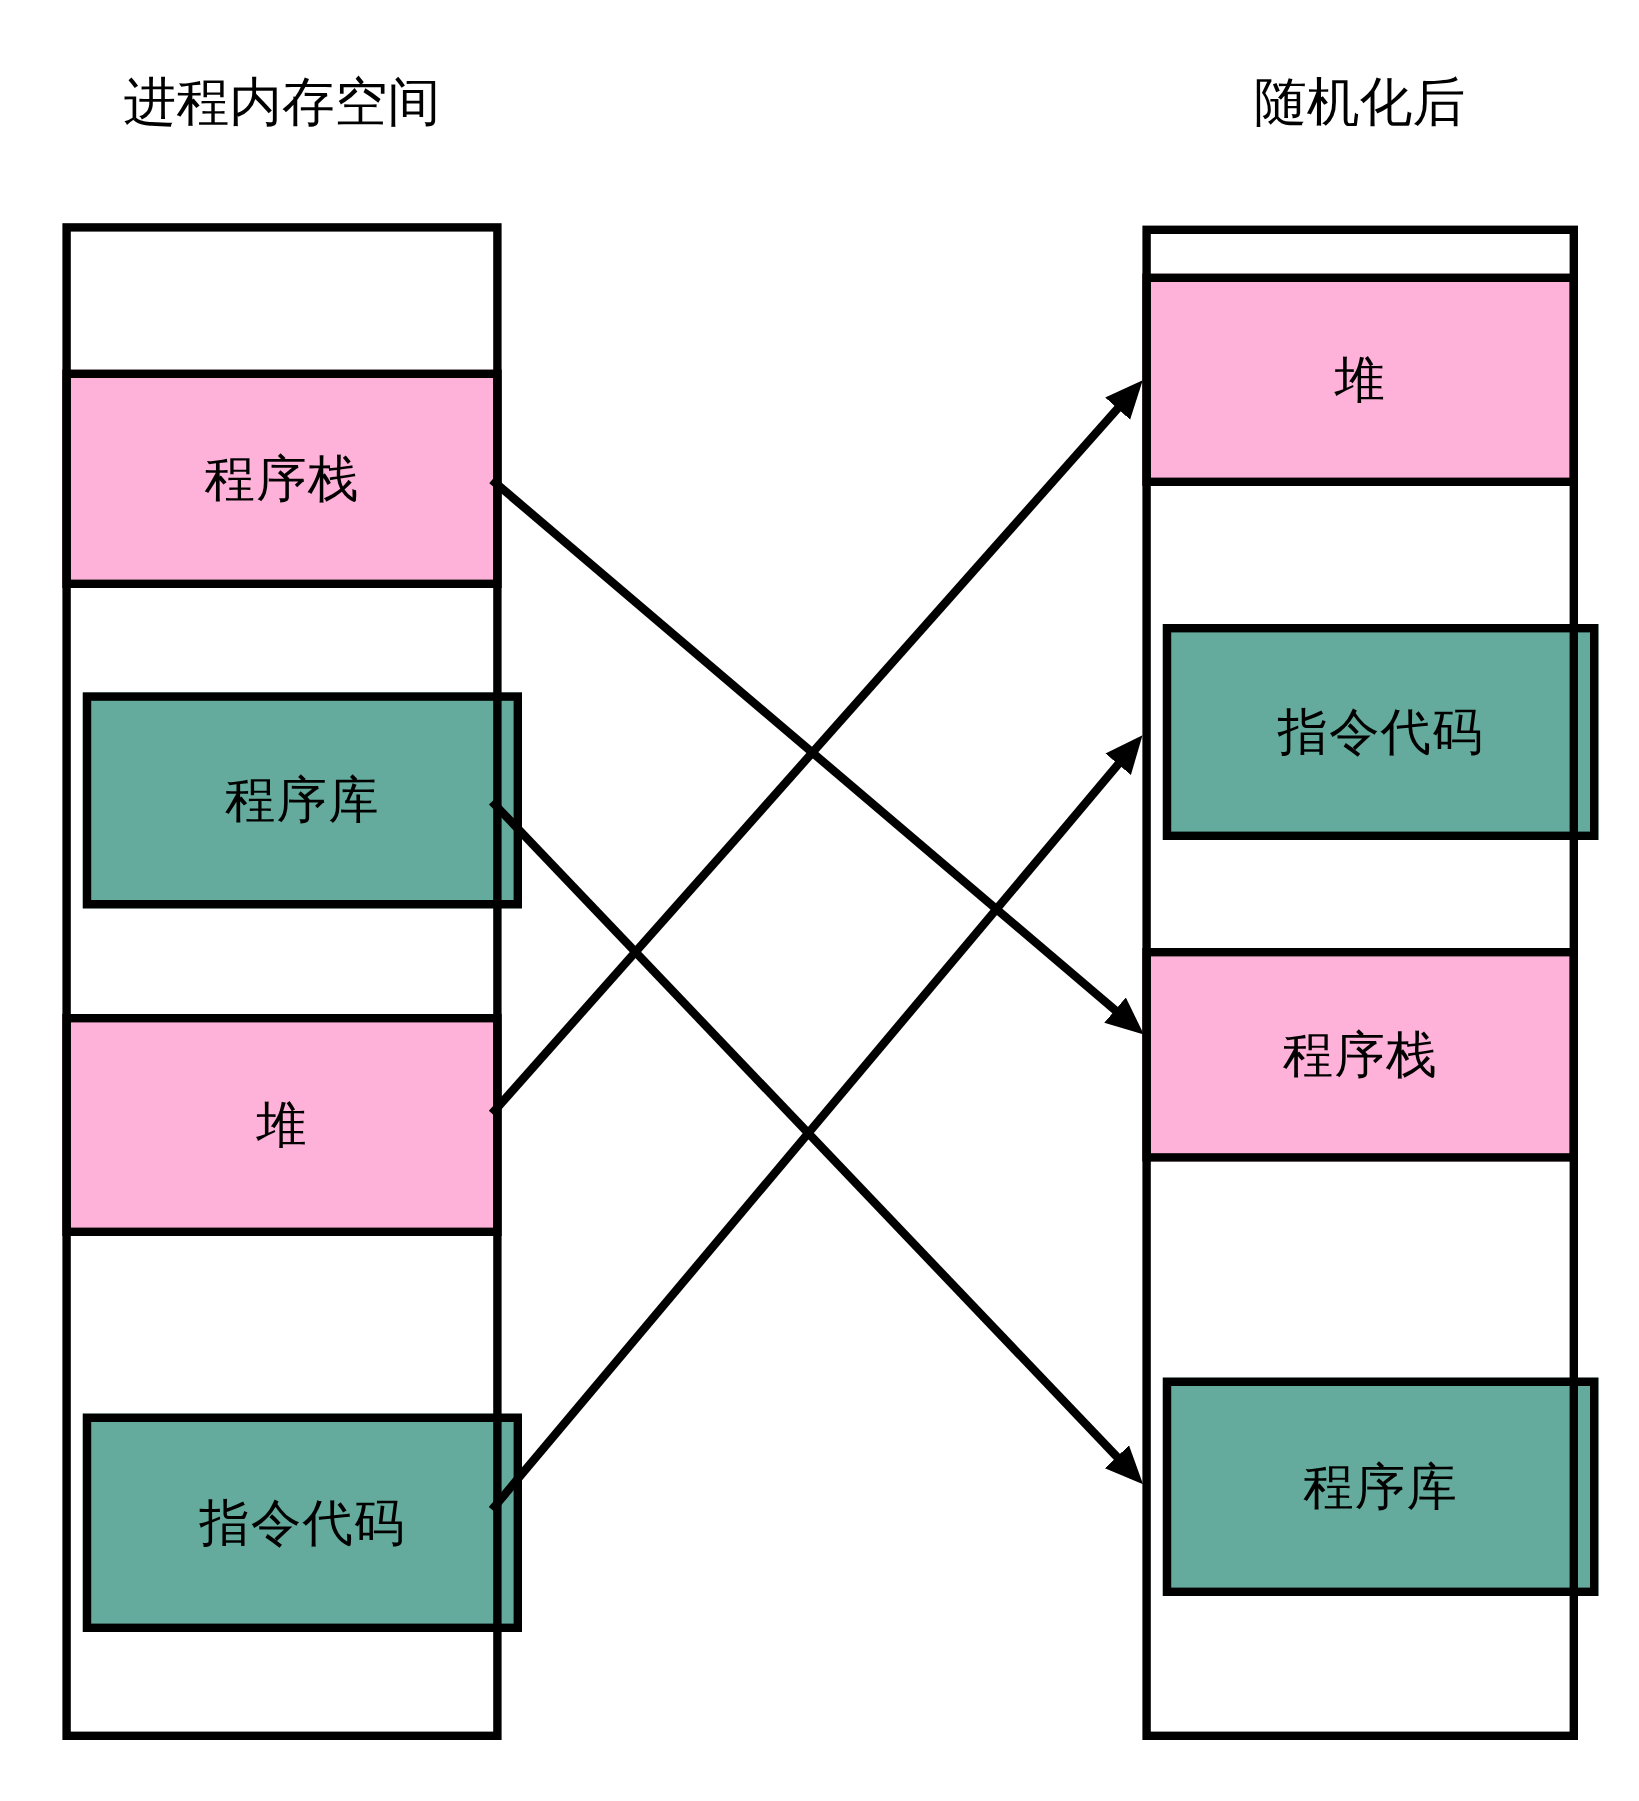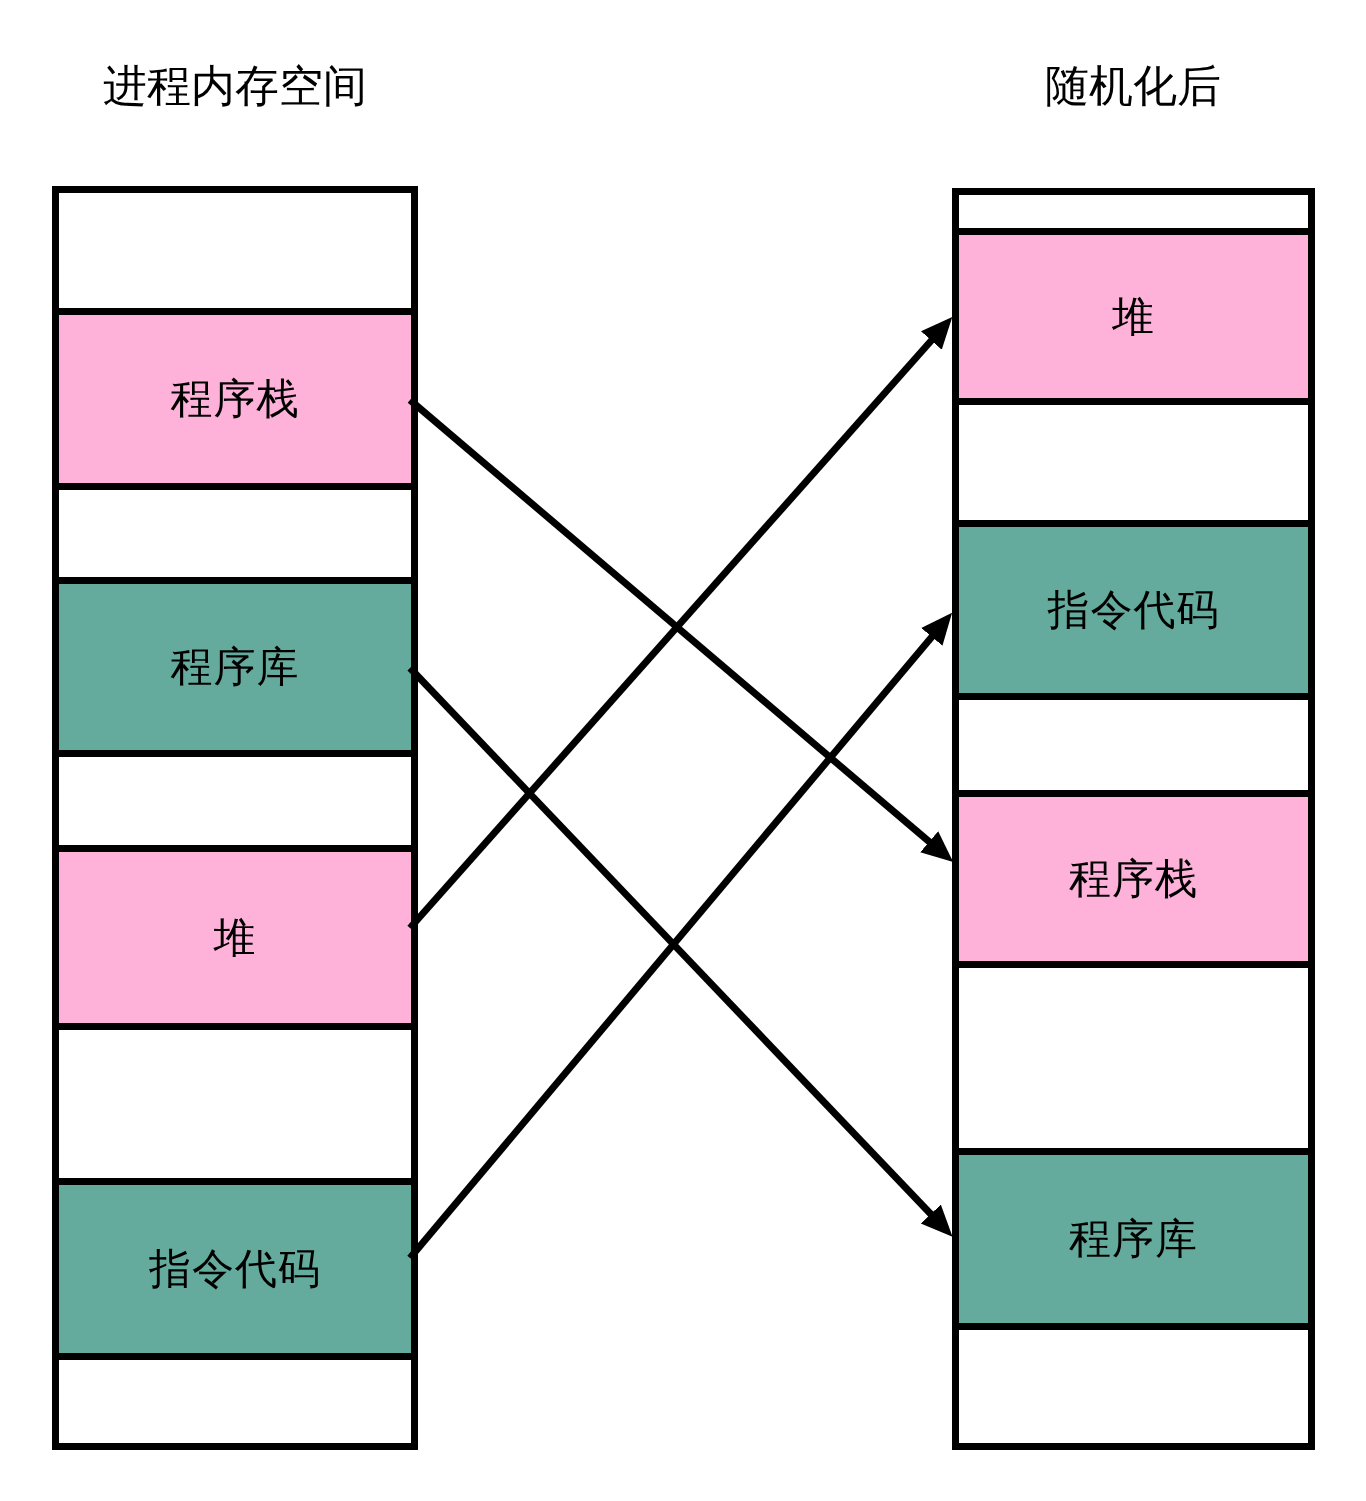--- a/index.html
+++ b/index.html
@@ -45,21 +45,21 @@
     box-sizing: border-box;
     border: 7px solid var(--ink, #000000);
     display: flex;
     align-items: center;
     justify-content: center;
     font-size: 42px;
     color: var(--ink, #000000);
     letter-spacing: 1px;
   }
   .segment.pink  { background: var(--pink, #FFB2D9); }
-  .segment.green { background: var(--green, #64AB9D); }
+  .segment.green { background: var(--green, #64AB9D); margin-left: 17px; }
   .arrow-layer {
     position: absolute;
     inset: 0;
     pointer-events: none;
   }
   .arrow-layer line {
     stroke: var(--ink, #000000);
     stroke-width: 7;
   }
 </style>

